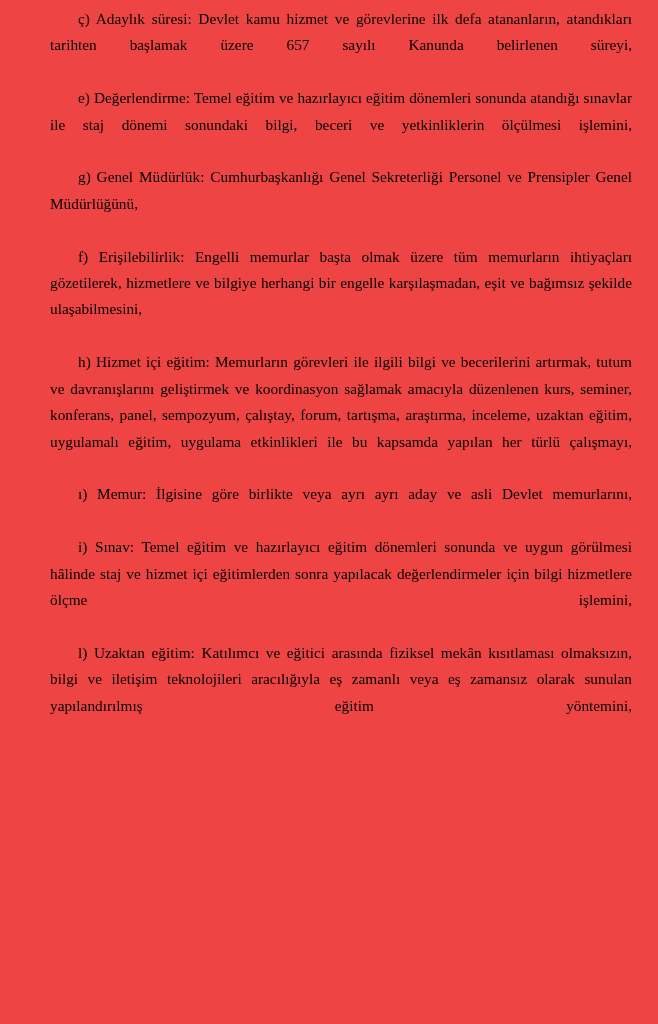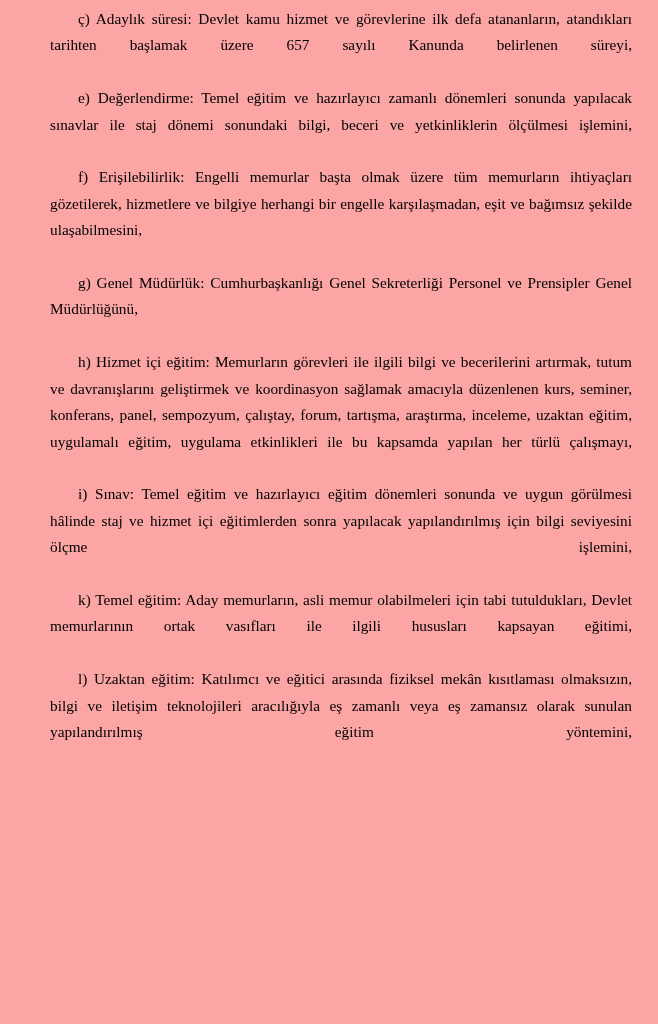--- a/index.html
+++ b/index.html
@@ -14,21 +14,21 @@
     overflow: hidden;
     font-family: "Liberation Serif", "DejaVu Serif", serif;
     color: #000000;
   }
   .page {
     position: relative;
     width: 658px;
     height: 1024px;
     box-sizing: border-box;
     padding: 6px 26px 0 50px;
-    background: #fca5a5;
+    background: #ef4444;
   }
   .body-text {
     font-size: 15.3px;
     line-height: 26.4px;
     text-align: justify;
     text-justify: inter-word;
     -webkit-hyphens: none;
     hyphens: none;
   }
   p.para {
@@ -49,23 +49,23 @@
     text-align-last: left;
   }
 </style>
 </head>
 <body>
 
 <div class="page">
 
   <div class="body-text">
     <p class="para">ç) Adaylık süresi: Devlet kamu hizmet ve görevlerine ilk defa atananların, atandıkları tarihten başlamak üzere 657 sayılı Kanunda belirlenen süreyi,</p>
-    <p class="para">e) Değerlendirme: Temel eğitim ve hazırlayıcı zamanlı dönemleri sonunda yapılacak sınavlar ile staj dönemi sonundaki bilgi, beceri ve yetkinliklerin ölçülmesi işlemini,</p>
+    <p class="para">e) Değerlendirme: Temel eğitim ve hazırlayıcı eğitim dönemleri sonunda atandığı sınavlar ile staj dönemi sonundaki bilgi, beceri ve yetkinliklerin ölçülmesi işlemini,</p>
+    <p class="para">g) Genel Müdürlük: Cumhurbaşkanlığı Genel Sekreterliği Personel ve Prensipler Genel Müdürlüğünü,</p>
     <p class="para">f) Erişilebilirlik: Engelli memurlar başta olmak üzere tüm memurların ihtiyaçları gözetilerek, hizmetlere ve bilgiye herhangi bir engelle karşılaşmadan, eşit ve bağımsız şekilde ulaşabilmesini,</p>
-    <p class="para">g) Genel Müdürlük: Cumhurbaşkanlığı Genel Sekreterliği Personel ve Prensipler Genel Müdürlüğünü,</p>
     <p class="para">h) Hizmet içi eğitim: Memurların görevleri ile ilgili bilgi ve becerilerini artırmak, tutum ve davranışlarını geliştirmek ve koordinasyon sağlamak amacıyla düzenlenen kurs, seminer, konferans, panel, sempozyum, çalıştay, forum, tartışma, araştırma, inceleme, uzaktan eğitim, uygulamalı eğitim, uygulama etkinlikleri ile bu kapsamda yapılan her türlü çalışmayı,</p>
-    <p class="para">i) Sınav: Temel eğitim ve hazırlayıcı eğitim dönemleri sonunda ve uygun görülmesi hâlinde staj ve hizmet içi eğitimlerden sonra yapılacak yapılandırılmış için bilgi seviyesini ölçme işlemini,</p>
-    <p class="para">k) Temel eğitim: Aday memurların, asli memur olabilmeleri için tabi tutuldukları, Devlet memurlarının ortak vasıfları ile ilgili hususları kapsayan eğitimi,</p>
+    <p class="para">ı) Memur: İlgisine göre birlikte veya ayrı ayrı aday ve asli Devlet memurlarını,</p>
+    <p class="para">i) Sınav: Temel eğitim ve hazırlayıcı eğitim dönemleri sonunda ve uygun görülmesi hâlinde staj ve hizmet içi eğitimlerden sonra yapılacak değerlendirmeler için bilgi hizmetlere ölçme işlemini,</p>
     <p class="para">l) Uzaktan eğitim: Katılımcı ve eğitici arasında fiziksel mekân kısıtlaması olmaksızın, bilgi ve iletişim teknolojileri aracılığıyla eş zamanlı veya eş zamansız olarak sunulan yapılandırılmış eğitim yöntemini,</p>
 
   </div>
 
 </div>
 
 </body></html>

